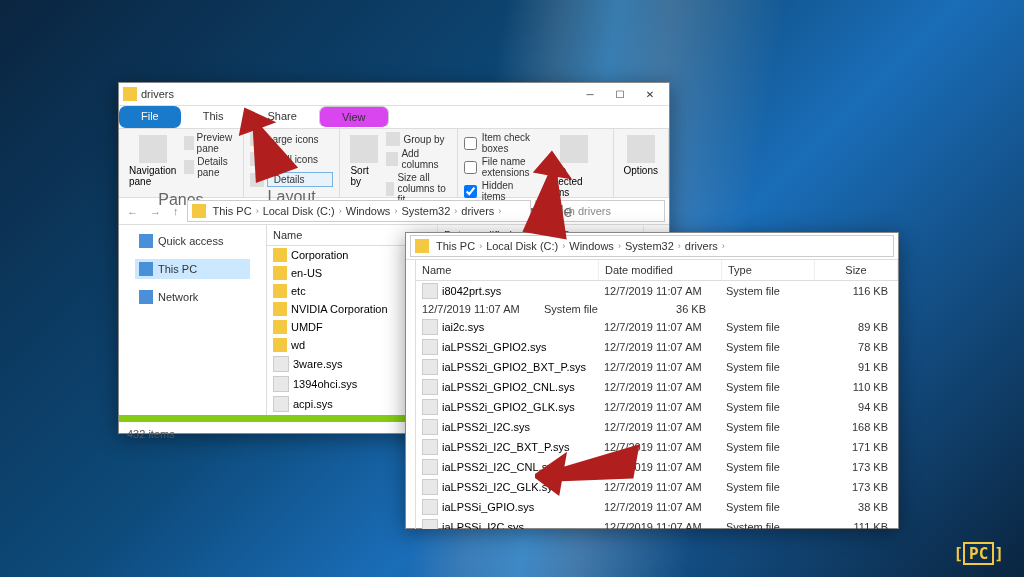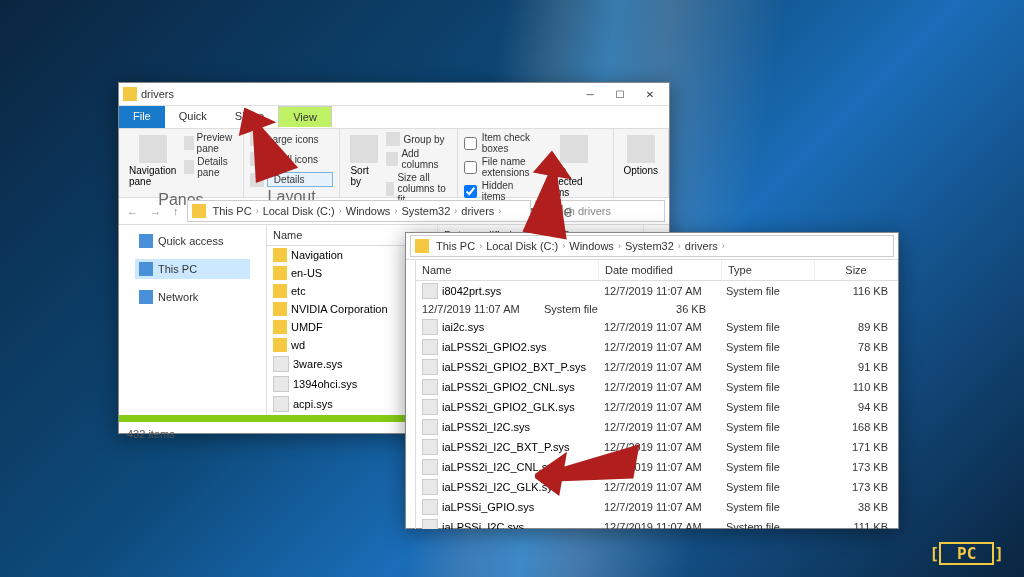--- a/index.html
+++ b/index.html
@@ -6,23 +6,23 @@
 .bg-lines { position:absolute; top:0; left:0; width:100%; height:100%; background:linear-gradient(100deg,transparent 0%,transparent 45%,rgba(255,255,255,0.15) 50%,rgba(120,200,255,0.4) 55%,rgba(255,255,255,0.2) 60%,transparent 70%); }
 .window { position:absolute; background:#fff; border:1px solid #888; box-shadow:0 4px 20px rgba(0,0,0,0.4); }
 .window1 { left:118px; top:82px; width:550px; height:350px; }
 .window2 { left:405px; top:232px; width:492px; height:295px; }
 .titlebar { height:22px; background:#fff; display:flex; align-items:center; padding:0 4px; border-bottom:1px solid #e0e0e0; }
 .titlebar .icon { width:14px; height:14px; background:#f5c842; margin-right:4px; }
 .titlebar .title { font-size:11px; color:#333; flex:1; }
 .titlebar .btns { display:flex; gap:0; }
 .titlebar .btn { width:30px; height:20px; display:flex; align-items:center; justify-content:center; color:#333; font-size:10px; }
 .tabs { height:22px; display:flex; background:#fff; border-bottom:1px solid #ddd; }
-.tab { padding:4px 14px; font-size:11px; color:#333; }
+.tab { padding:4px 22px; font-size:11px; color:#333;border-radius:7px; }
 .tab.file { background:#1979ca; color:#fff; }
-.tab.active { border:1px solid #ccc; border-bottom:1px solid #fff; background:#bef264; }
+.tab.active { border:1px solid #ccc; border-bottom:1px solid #fff; background:#d946ef; }
 .ribbon { height:68px; background:#f5f5f5; border-bottom:1px solid #ddd; display:flex; font-size:10px; }
 .rgroup { border-right:1px solid #ddd; padding:2px 6px; display:flex; flex-direction:column; }
 .rgroup .top { flex:1; display:flex; gap:4px; }
 .rgroup .lbl { text-align:center; color:#666; font-size:16px; }
 .ritem { display:flex; align-items:center; gap:3px; padding:1px 0; color:#333; }
 .ritem .ico { width:14px; height:14px; background:#ddd; }
 .ritem.cb input { margin:0 2px 0 0; }
 .navbig { display:flex; flex-direction:column; align-items:center; padding:4px; }
 .navbig .ico { width:28px; height:28px; background:#ddd; margin-bottom:2px; }
 .addr { height:26px; display:flex; align-items:center; padding:0 4px; background:#fff; border-bottom:1px solid #ddd; gap:4px; }
@@ -61,41 +61,41 @@
 .w2 .row .name { width:170px; }
 .w2 .row .date { width:110px; }
 .w2 .row .type { width:80px; }
 .w2 .row .size { width:70px; }
 .fico { width:14px; height:14px; flex-shrink:0; }
 .fico.folder { background:#f5c842; }
 .fico.sys { background:#e8e8e8; border:1px solid #ccc; }
 .status { height:20px; border-top:7px solid #84cc16; padding:2px 8px; font-size:11px; color:#555; display:flex; align-items:center; }
 .arrow-svg { position:absolute; pointer-events:none; }
 .logo { position:absolute; right:20px; bottom:14px; color:#f5c842; font-weight:bold; font-size:16px; font-family:monospace; }
-.logo .box { border:2px solid #f5c842; padding:0 16px; }
+.logo .box { border:2px solid #f5c842; padding:0 4px; }
 .layout-select { border:1px solid #7ab3e0; background:#e8f2fb; padding:1px 28px 1px 6px; font-size:10px; }
 </style>
 </head>
 <body>
 
 <div class="bg-lines"></div>
 
 <div class="window window1">
  <div class="titlebar">
   <span class="icon"></span>
   <span class="title">drivers</span>
   <div class="btns">
    <span class="btn">─</span>
    <span class="btn">☐</span>
    <span class="btn">✕</span>
   </div>
  </div>
  <div class="tabs">
   <div class="tab file">File</div>
-  <div class="tab">Quick</div>
+  <div class="tab">This</div>
   <div class="tab">Share</div>
   <div class="tab active">View</div>
  </div>
  <div class="ribbon">
   <div class="rgroup">
    <div class="top">
     <div class="navbig">
             <div class="ico"></div>
             <span>Navigation pane</span>
           </div>
@@ -223,21 +223,21 @@
    <div class="listhdr">
     <div class="col name">Name</div>
     <div class="col date">Date modified</div>
     <div class="col type">Type</div>
     <div class="col size">Size</div>
    </div>
    <div class="rows" id="rows1">
           <div class="row">
             <div class="cell name">
               <span class="fico folder"></span>
-              <span>Navigation</span>
+              <span>Corporation</span>
             </div>
             <div class="cell date">12/7/2019 11:14 AM</div>
             <div class="cell type">File folder</div>
             <div class="cell size"></div>
           </div>
           <div class="row">
             <div class="cell name">
               <span class="fico folder"></span>
               <span>en-US</span>
             </div>

